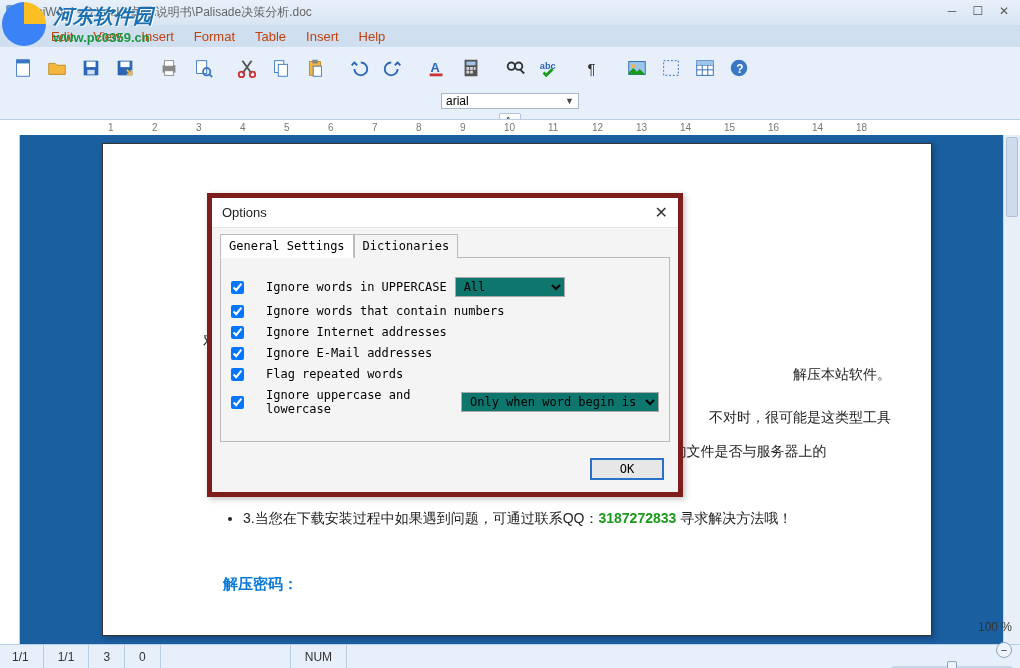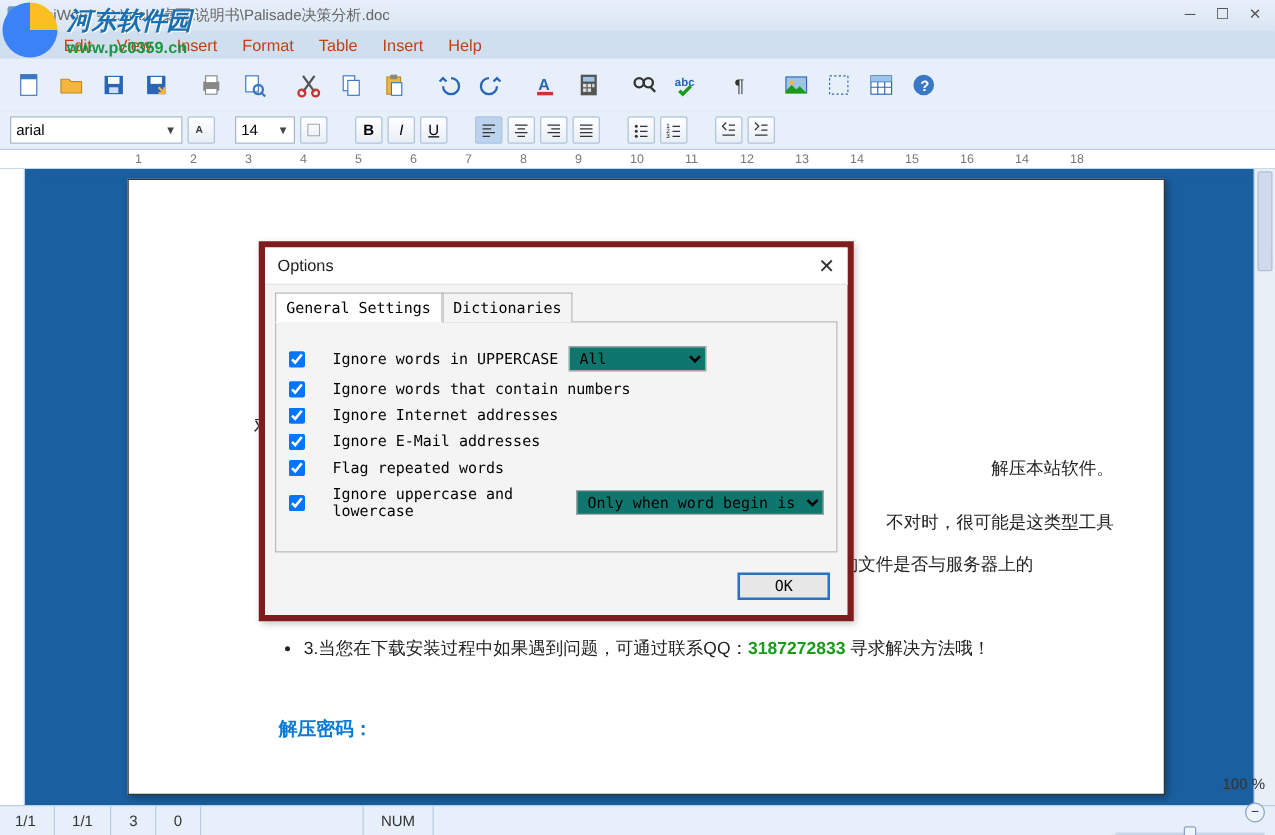--- a/index.html
+++ b/index.html
@@ -259,21 +259,21 @@
       </svg>
     </div>
   <div class="tb-btn">
       <svg viewBox="0 0 24 24">
         <circle cx="12" cy="12" r="9" fill="#3b78c4"></circle>
         <text x="9" y="17" font-size="13" fill="#fff" font-weight="bold">?</text>
       </svg>
     </div>
 </div>
 
-<div class="toolbar2" style="height:30px;">
+<div class="toolbar2" style="height:30px;flex-direction:column;">
   <div class="font-select">
       <span>arial</span>
       <span class="caret">▼</span>
     </div>
   <div class="small-btn framed">
       <svg width="14" height="14" viewBox="0 0 24 24">
         <text x="4" y="16" font-size="14" fill="#333" font-weight="bold">A</text>
       </svg>
     </div>
   <div style="width:8px"></div>

